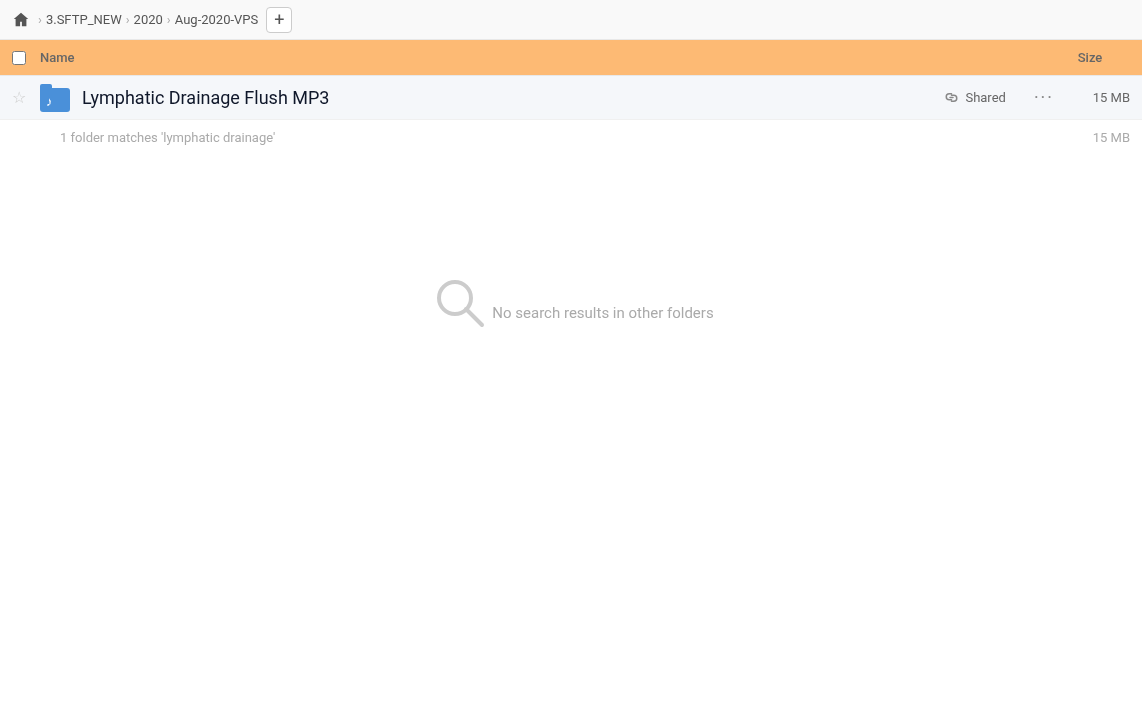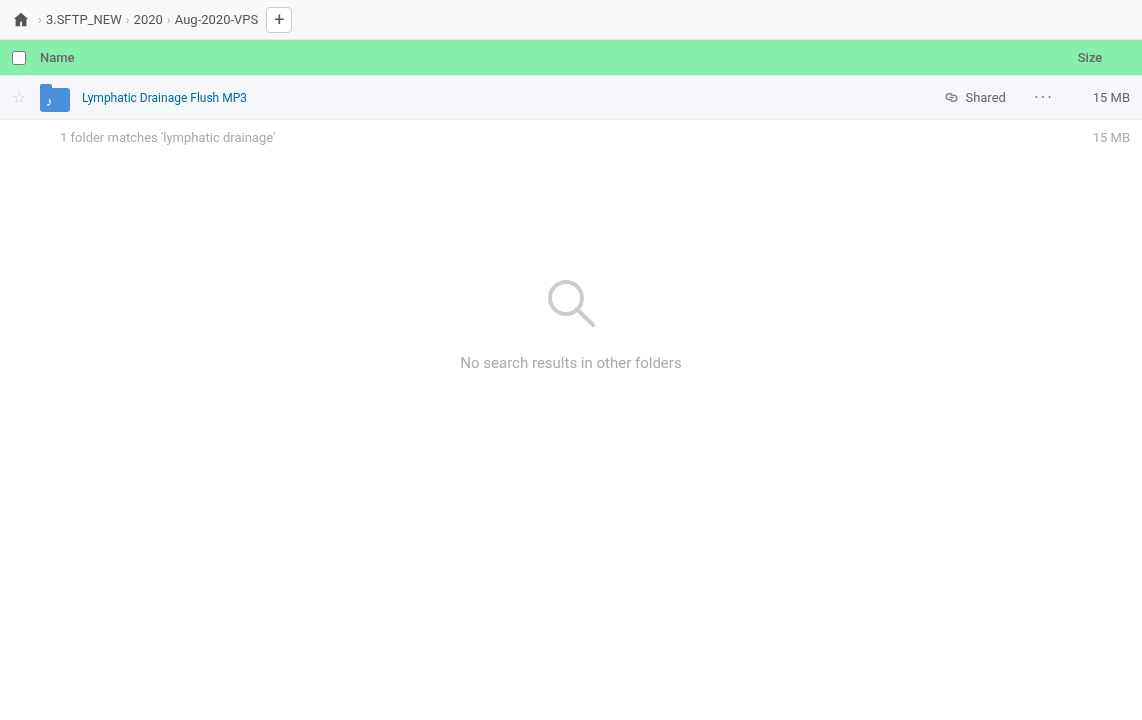--- a/index.html
+++ b/index.html
@@ -69,21 +69,21 @@
       line-height: 1;
     }
 
     
     .column-header {
       display: flex;
       align-items: center;
       padding: 6px 12px;
       border-bottom: 1px solid #e8e8e8;
       height: 36px;
-      background: #86efac;
+      background: #fdba74;
     }
 
     .col-checkbox {
       width: 28px;
       display: flex;
       align-items: center;
     }
 
     .col-name {
       flex: 1;
@@ -161,22 +161,22 @@
       position: absolute;
       bottom: 4px;
       left: 6px;
       color: white;
       font-size: 13px;
       line-height: 1;
     }
 
     .row-name {
       flex: 1;
-      font-size: 12px;
-      color: #0369a1;
+      font-size: 18px;
+      color: #0f172a;
     }
 
     .row-shared {
       display: flex;
       align-items: center;
       gap: 6px;
       color: #666;
       font-size: 13px;
       margin-right: 28px;
     }
@@ -208,21 +208,21 @@
       align-items: flex-end;
       justify-content: space-between;
       padding: 10px 12px 6px 60px;
       color: #aaa;
       font-size: 13px;
     }
 
     
     .empty-state {
       display: flex;
-      flex-direction: column;
+      flex-direction: row;
       align-items: center;
       justify-content: center;
       margin-top: 120px;
     }
 
     .empty-search-icon {
       color: #ccc;
       margin-bottom: 16px;
     }
 

